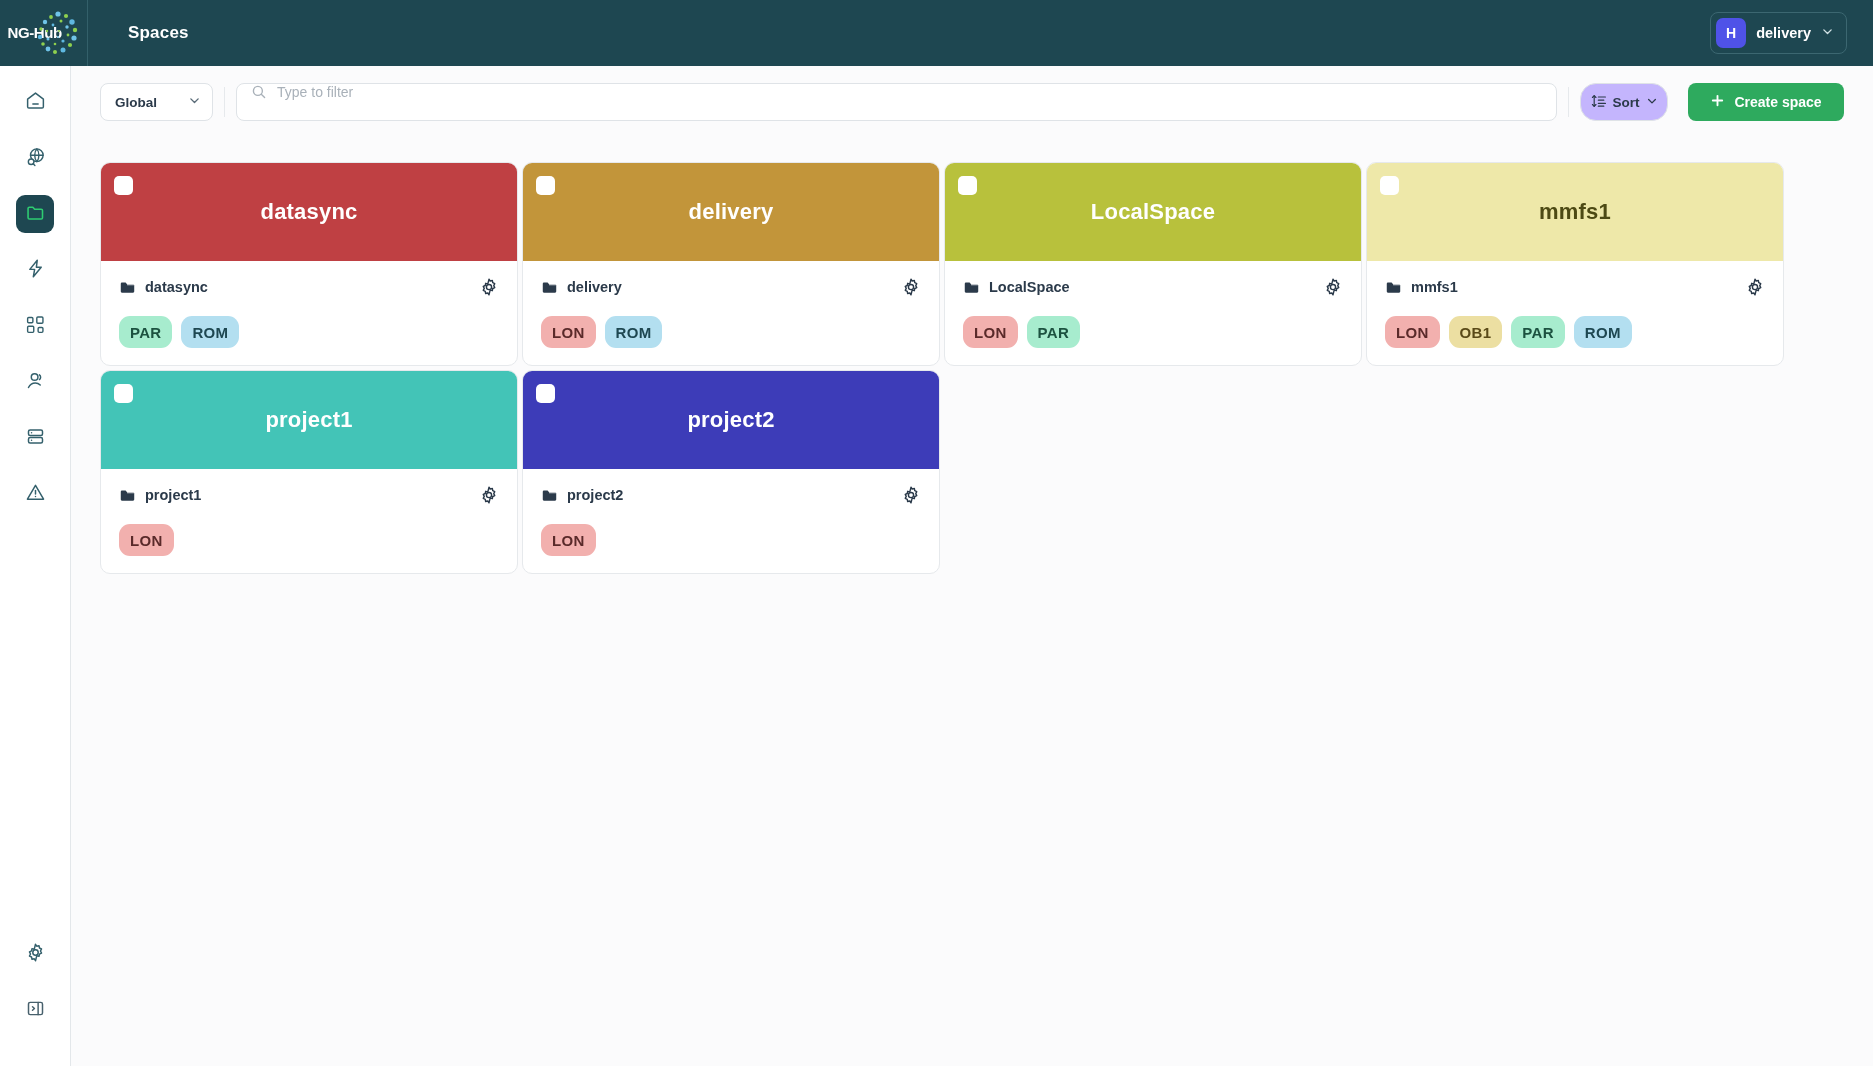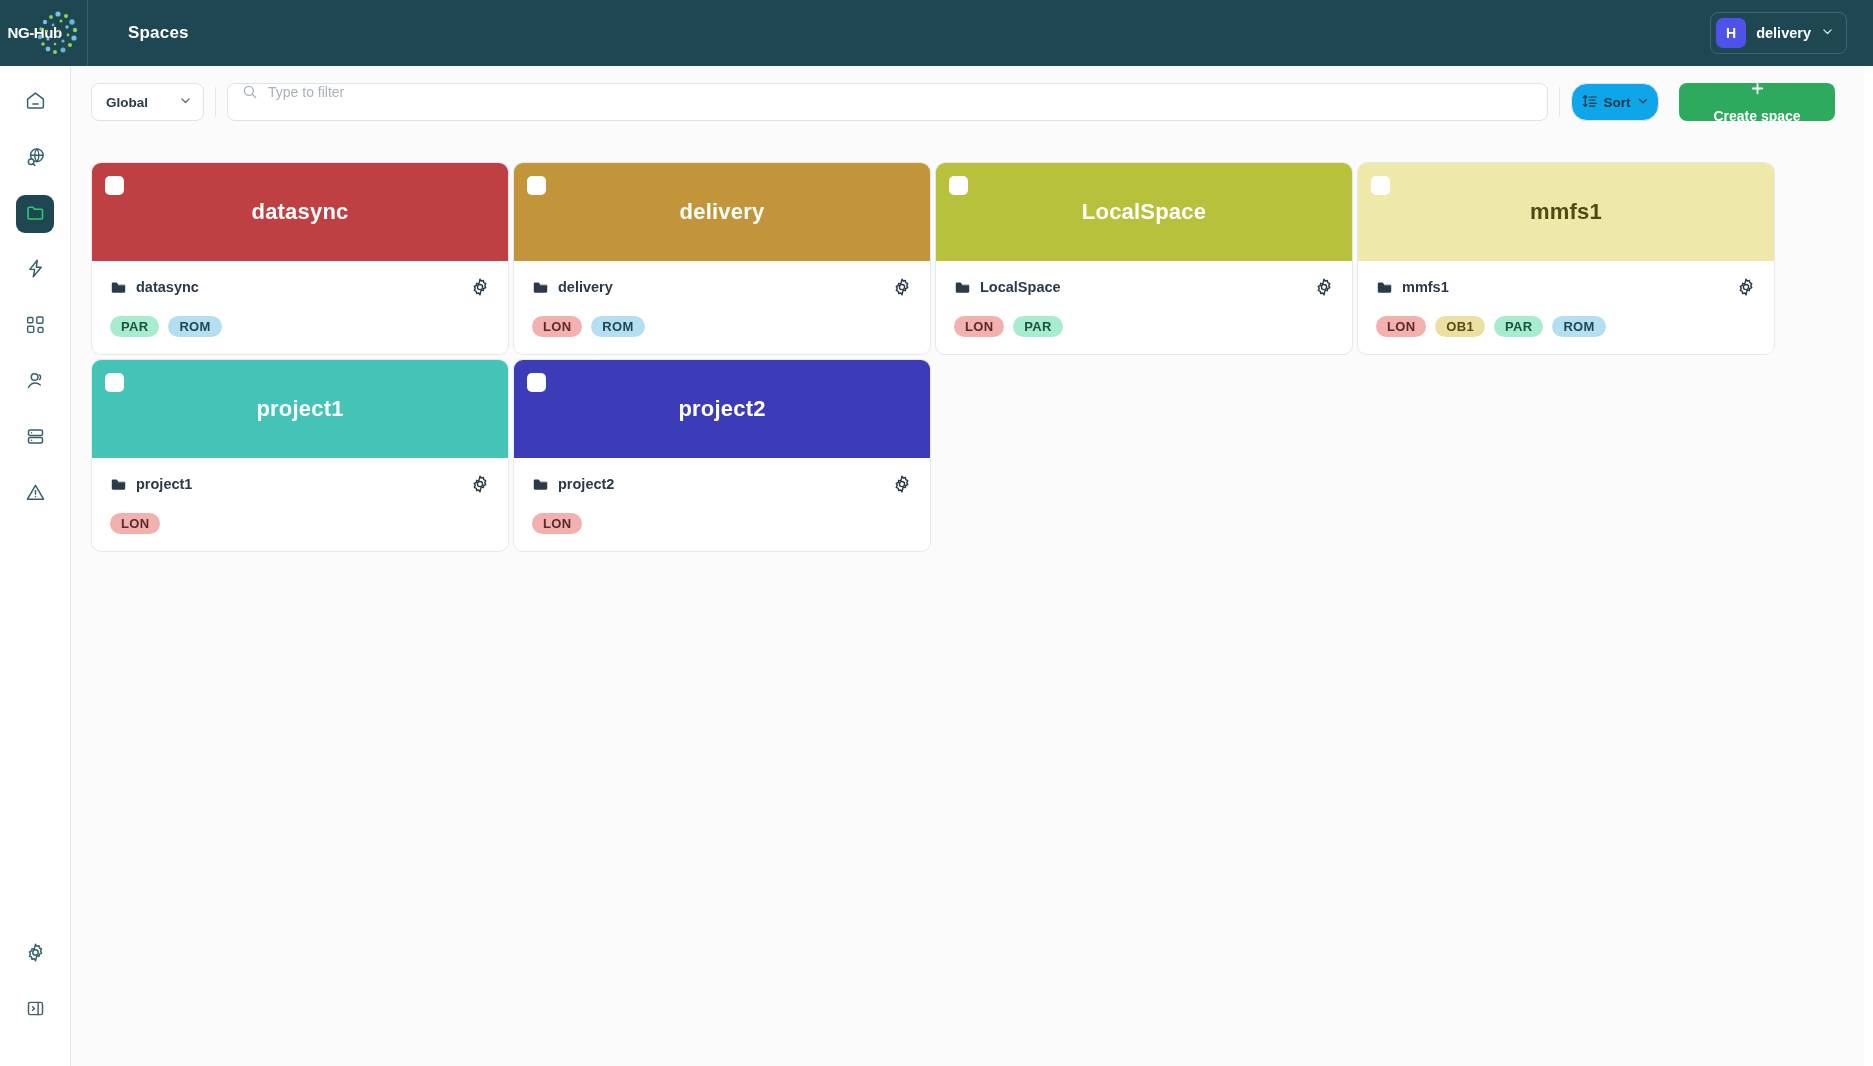--- a/index.html
+++ b/index.html
@@ -69,21 +69,21 @@
   .nav-btm { margin-top: auto; margin-bottom: 28px; display: flex; flex-direction: column; align-items: center; }
   .nav-item {
     width: 38px; height: 38px; margin: 9px 0;
     display: flex; align-items: center; justify-content: center;
     border-radius: 9px; cursor: pointer;
   }
   .nav-item.active { background: #1e4751; }
 
   
   .main {
-    position: absolute; top: 66px; left: 62px;
+    position: absolute; top: 66px; left: 71px;
     width: 1802px; height: 1000px;
     background: #fbfbfc;
     overflow: hidden;
   }
 
   
   .toolbar {
     position: absolute; top: 17px; left: 29px;
     width: 1744px; height: 38px;
     display: flex; align-items: center;
@@ -104,33 +104,32 @@
     padding: 0 14px;
   }
   .search-input {
     flex: 1; border: none; outline: none; background: transparent;
     font-family: "Liberation Sans", sans-serif;
     font-size: 14px; color: #2b3a4a;
   }
   .search-input::placeholder { color: #a9b1b9; }
   .sort-btn {
     width: 88px; height: 38px;
-    background: #0ea5e9; border: 1px solid #dfe3e7; border-radius: 16px;
+    background: #c4b5fd; border: 1px solid #dfe3e7; border-radius: 16px;
     display: flex; align-items: center; justify-content: center; gap: 6px;
     font-size: 13.5px; font-weight: bold; color: #2b3a4a;
     cursor: pointer;
   }
   .create-btn {
     width: 156px; height: 38px; margin-left: 20px;
     background: #2eaa5e; border: none; border-radius: 8px;
     display: flex; align-items: center; justify-content: center; gap: 9px;
     color: #ffffff; font-size: 14px; font-weight: bold;
     font-family: "Liberation Sans", sans-serif;
     cursor: pointer;
-    flex-direction: column;
   }
 
   
   .grid {
     position: absolute; top: 96px; left: 29px;
     width: 1746px;
     display: flex; flex-wrap: wrap; gap: 4px;
   }
   .card {
     width: 418px;
@@ -155,23 +154,23 @@
   }
   .card-body { padding: 16px 18px 17px 18px; }
   .card-row { display: flex; align-items: center; }
   .card-name {
     display: flex; align-items: center; gap: 9px;
     font-size: 14.5px; font-weight: bold; color: #2b3a4a;
   }
   .gear { margin-left: auto; cursor: pointer; display: flex; }
   .tags { display: flex; gap: 9px; margin-top: 19px; }
   .tag {
-    height: 21px; padding: 0 11px; border-radius: 11px;
+    height: 21px; padding: 16px 11px; border-radius: 11px;
     display: flex; align-items: center;
-    font-size: 13px; font-weight: bold; letter-spacing: 0.3px;
+    font-size: 15px; font-weight: bold; letter-spacing: 0.3px;
   }
 </style>
 </head>
 <body>
 
 <div class="topbar">
   <div class="logo-zone">
     <div class="logo-wrap">
       <span class="logo-text">NG-Hub</span>
       <span class="logo-swirl">

